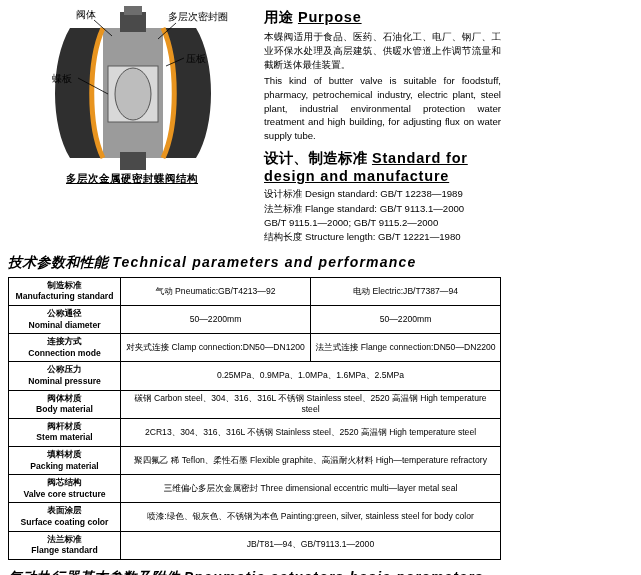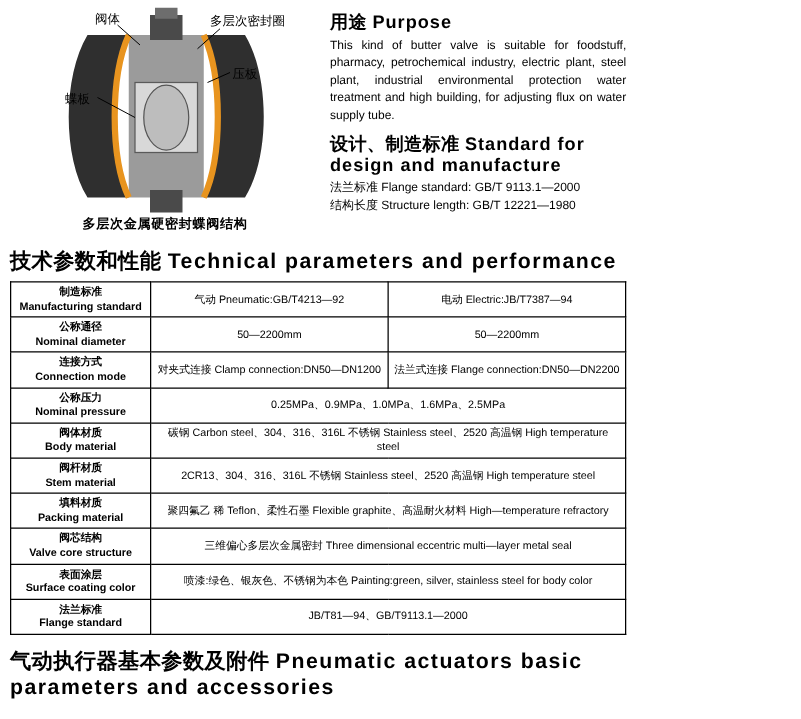--- a/index.html
+++ b/index.html
@@ -30,53 +30,55 @@
     height: 182px;
   }
   .fig-caption {
     position: absolute;
     bottom: 2px;
     left: 0; right: 0;
     text-align: center;
     font-size: 10.5px;
     font-weight: bold;
     letter-spacing: 0.5px;
+    text-decoration: underline;
   }
   .fig-svg { position: absolute; top: 0; left: 0; }
 
   .purpose {
     flex: 1 1 auto;
     padding-top: 2px;
   }
   .sec-head {
     font-size: 14.5px;
     font-weight: bold;
     margin: 0 0 3px 0;
     letter-spacing: 0.3px;
   }
-  .sec-head .en { letter-spacing: 0.8px; }
+  .sec-head .en { letter-spacing: 0.8px; text-decoration: underline; }
   .para {
     font-size: 9.6px;
     line-height: 1.45;
     text-align: justify;
     margin: 0 0 2px 0;
   }
   .std-list {
     font-size: 9.6px;
     line-height: 1.5;
     margin: 0;
   }
   .std-list div { white-space: nowrap; }
 
   
   h2.block-title {
-    font-size: 17px;
+    font-size: 14px;
     font-weight: bold;
     margin: 9px 0 5px 0;
     letter-spacing: 0.3px;
+    font-style: italic;
   }
   h2.block-title .en { letter-spacing: 1.2px; }
 
   
   table.spec {
     width: 100%;
     border-collapse: collapse;
     table-layout: fixed;
   }
   table.spec td {
@@ -140,28 +142,31 @@
         <text x="44" y="76" font-size="10" font-family="Liberation Sans, sans-serif">蝶板</text>
       </svg>
       <div class="fig-caption">多层次金属硬密封蝶阀结构</div>
     </div>
 
     <div class="purpose">
       <div class="sec-head">
         <span>用途</span>
         <span class="en">Purpose</span>
       </div>
+      <p class="para">本蝶阀适用于食品、医药、石油化工、电厂、钢厂、工业环保水处理及高层建筑、供暖水管道上作调节流量和截断送体最佳装置。</p>
       <p class="para">This kind of butter valve is suitable for foodstuff, pharmacy, petrochemical industry, electric plant, steel plant, industrial environmental protection water treatment and high building, for adjusting flux on water supply tube.</p>
 
       <div class="sec-head" style="margin-top:6px;">
         <span>设计、制造标准</span>
         <span class="en">Standard for design and manufacture</span>
       </div>
       <div class="std-list">
+        <div>设计标准 Design standard: GB/T 12238—1989</div>
         <div>法兰标准 Flange standard: GB/T 9113.1—2000</div>
+        <div>GB/T 9115.1—2000; GB/T 9115.2—2000</div>
         <div>结构长度 Structure length: GB/T 12221—1980</div>
       </div>
     </div>
   </div>
 
   <h2 class="block-title">
     <span>技术参数和性能</span>
     <span class="en">Technical parameters and performance</span>
   </h2>
   <table class="spec">

